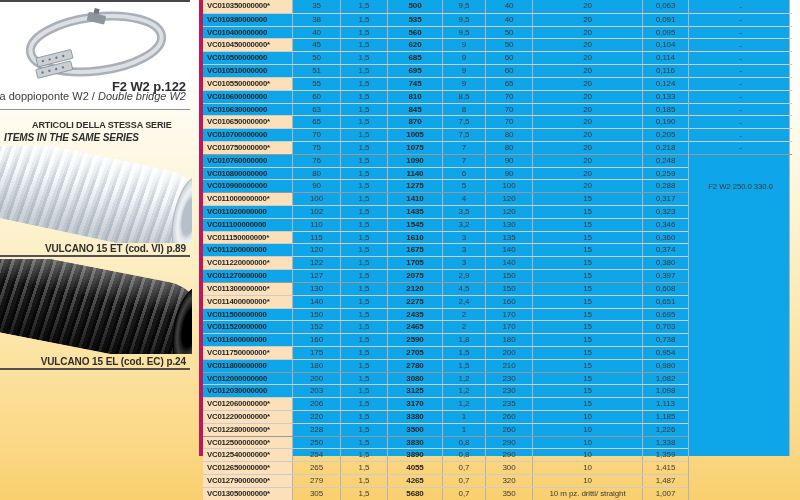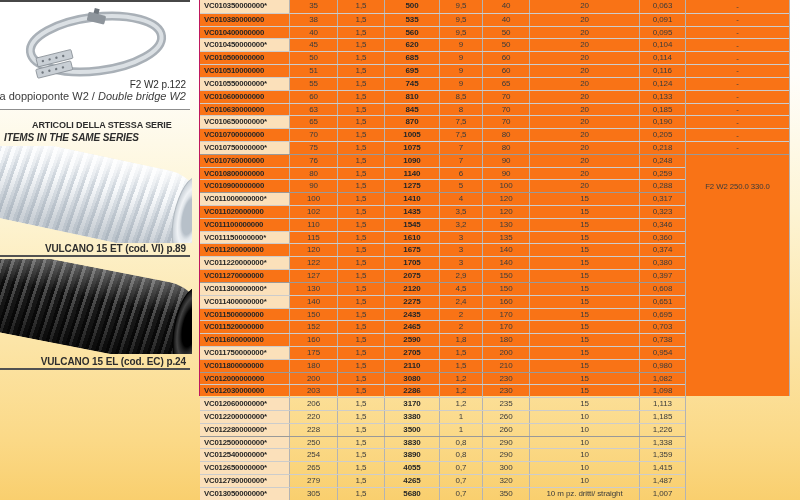--- a/index.html
+++ b/index.html
@@ -6,21 +6,21 @@
   body{
     width:800px;height:500px;overflow:hidden;position:relative;
     font-family:"Liberation Sans",sans-serif;
     background:linear-gradient(180deg,#ffffff 0%,#fffefb 15%,#fdf4d4 42%,#fce5a8 68%,#fbd987 88%,#f9cf6e 100%);
   }
   
   .sidebar{position:absolute;left:0;top:0;width:190px;height:500px;}
   .sb-topline{position:absolute;left:0;top:0;width:190px;height:2px;background:#474747;}
   .sb-whitebox{position:absolute;left:0;top:2px;width:190px;height:107px;background:#ffffff;}
   .clamp-svg{position:absolute;left:10px;top:6px;}
-  .sb-ref{position:absolute;right:4px;top:79px;font-size:10px;font-weight:normal;color:#2d2d2d;letter-spacing:-0.1px;}
+  .sb-ref{position:absolute;right:4px;top:79px;font-size:13px;font-weight:bold;color:#2d2d2d;letter-spacing:-0.1px;}
   .sb-caption{position:absolute;right:4px;top:90px;font-size:11px;color:#3c3c3c;white-space:nowrap;}
   .sb-caption .it{font-style:italic;}
   .hr-light{position:absolute;left:0;width:190px;height:1px;background:#8f8f8f;}
   .hr-dark{position:absolute;left:0;width:190px;height:1.5px;background:#515151;}
   .series-it{position:absolute;left:4px;top:120px;font-size:9px;font-weight:bold;color:#2d2d2d;letter-spacing:-0.1px;margin-left:28px;}
   .series-en{position:absolute;left:4px;top:132px;font-size:10px;font-weight:bold;font-style:italic;color:#2d2d2d;letter-spacing:-0.1px;}
   .prod-label{position:absolute;right:4px;font-size:10px;font-weight:bold;color:#2d2d2d;letter-spacing:-0.1px;}
   
   .hosebox{position:absolute;left:0;width:192px;overflow:hidden;}
   .tube{position:absolute;left:-48px;width:252px;height:82px;border-radius:41px;box-sizing:border-box;}
@@ -34,22 +34,22 @@
     background:
       linear-gradient(180deg,rgba(255,255,255,.30) 0%,rgba(255,255,255,0) 38%,rgba(0,0,0,.55) 95%),
       repeating-linear-gradient(97deg,#0c0c0c 0 3px,#4c4c4c 3px 6px,#1b1b1b 6px 10px);
     transform:rotate(11deg);
   }
   .cap{position:absolute;right:-4px;top:0;width:32px;height:82px;border-radius:50%;}
   .cap-white{background:radial-gradient(closest-side,#b7c0c9 0 45%,#dfe4e9 58%,#eff2f5 72%,#c9d0d7 100%);border:1px solid #aeb6bd;box-sizing:border-box;}
   .cap-black{background:radial-gradient(closest-side,#000000 0 48%,#1f1f1f 60%,#424242 78%,#101010 100%);border:1px solid #000;box-sizing:border-box;}
   
   .tablewrap{
-    position:absolute;left:199px;top:0;width:591px;height:396px;background:#f97316;
-    border-left:1px solid #be185d;border-right:1px solid #b3b3b3;box-sizing:border-box;
+    position:absolute;left:199px;top:0;width:591px;height:456px;background:#0ea5e9;
+    border-left:4px solid #be185d;border-right:1px solid #b3b3b3;box-sizing:border-box;
   }
   .trow{display:flex;width:485px;height:12.82px;box-sizing:border-box;border-top:1px solid #cccccc;}
   .trow.first{border-top:none;}
   .trow.gs{border-top:1px solid #999999;}
   .cell{
     box-sizing:border-box;height:100%;border-right:1px solid #b3b3b3;
     font-size:8px;line-height:11.5px;color:#3b3b3b;text-align:center;
     white-space:nowrap;overflow:hidden;letter-spacing:-0.1px;
   }
   .cell.code{width:90px;text-align:left;padding-left:4px;font-size:7.8px;font-weight:bold;color:#262626;letter-spacing:-0.2px;}
@@ -400,41 +400,41 @@
         <div class="cell w2">2705</div>
         <div class="cell w3">1,5</div>
         <div class="cell w4">200</div>
         <div class="cell w5">15</div>
         <div class="cell w6">0,954</div>
       </div>
       <div class="trow">
         <div class="cell code">VC011800000000</div>
         <div class="cell w0">180</div>
         <div class="cell w1">1,5</div>
-        <div class="cell w2">2110</div>
+        <div class="cell w2">2780</div>
         <div class="cell w3">1,5</div>
         <div class="cell w4">210</div>
         <div class="cell w5">15</div>
         <div class="cell w6">0,980</div>
       </div>
       <div class="trow gs">
         <div class="cell code">VC012000000000</div>
         <div class="cell w0">200</div>
         <div class="cell w1">1,5</div>
         <div class="cell w2">3080</div>
         <div class="cell w3">1,2</div>
         <div class="cell w4">230</div>
         <div class="cell w5">15</div>
         <div class="cell w6">1,082</div>
       </div>
       <div class="trow">
         <div class="cell code">VC012030000000</div>
         <div class="cell w0">203</div>
         <div class="cell w1">1,5</div>
-        <div class="cell w2">2286</div>
+        <div class="cell w2">3125</div>
         <div class="cell w3">1,2</div>
         <div class="cell w4">230</div>
         <div class="cell w5">15</div>
         <div class="cell w6">1,098</div>
       </div>
       <div class="trow">
         <div class="cell code hl">VC012060000000*</div>
         <div class="cell w0">206</div>
         <div class="cell w1">1,5</div>
         <div class="cell w2">3170</div>

